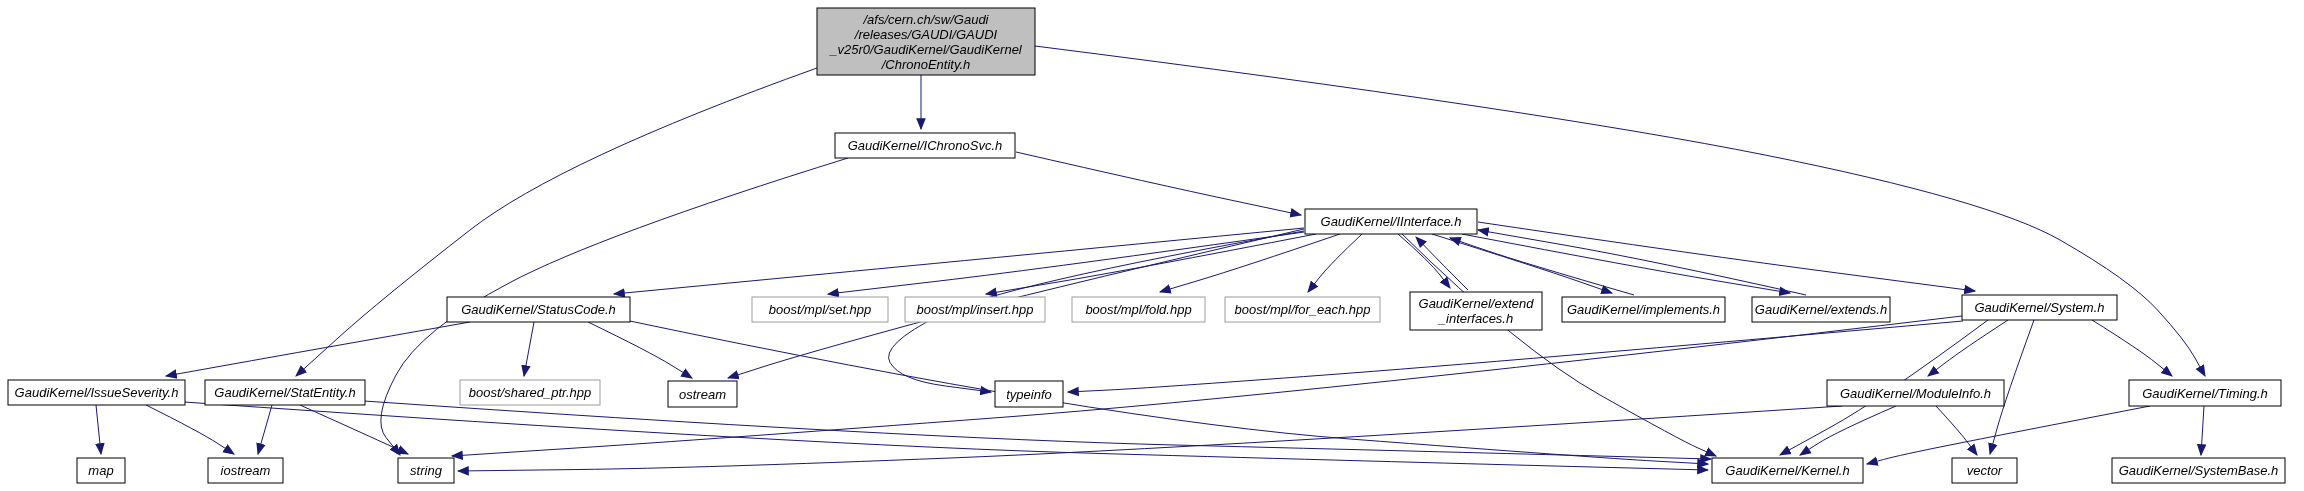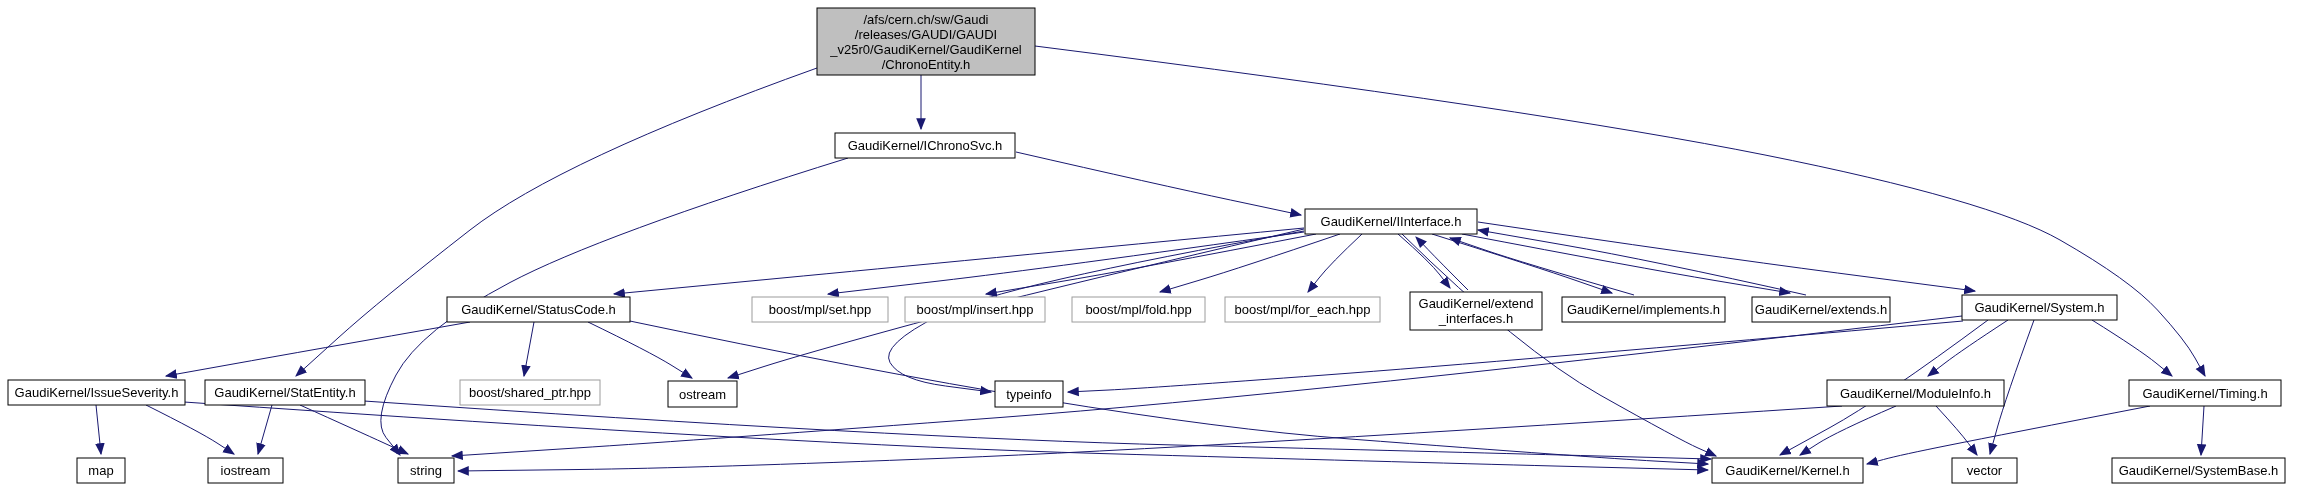--- a/index.html
+++ b/index.html
@@ -1,16 +1,16 @@
 <!DOCTYPE html>
 <html><head>
 <meta charset="utf-8">
 <style>
   html,body{margin:0;padding:0;background:#ffffff;}
-  #canvas-wrap{width:2304px;height:491px;position:relative;background:#ffffff;}
+  #canvas-wrap{width:2304px;height:491px;position:relative;background:#ffffff;font-style:italic;}
   svg{display:block;}
   text{font-family:"Liberation Sans","DejaVu Sans",sans-serif;font-size:13px;fill:#000;}
 </style>
 </head>
 <body>
 
 <div id="canvas-wrap">
   <svg id="graph-svg" width="2304" height="491" viewBox="0 0 2304 491">
       <defs>
         <marker id="arrow" markerUnits="userSpaceOnUse" markerWidth="12" markerHeight="12" viewBox="0 0 10 10" refX="9" refY="5" orient="auto">

